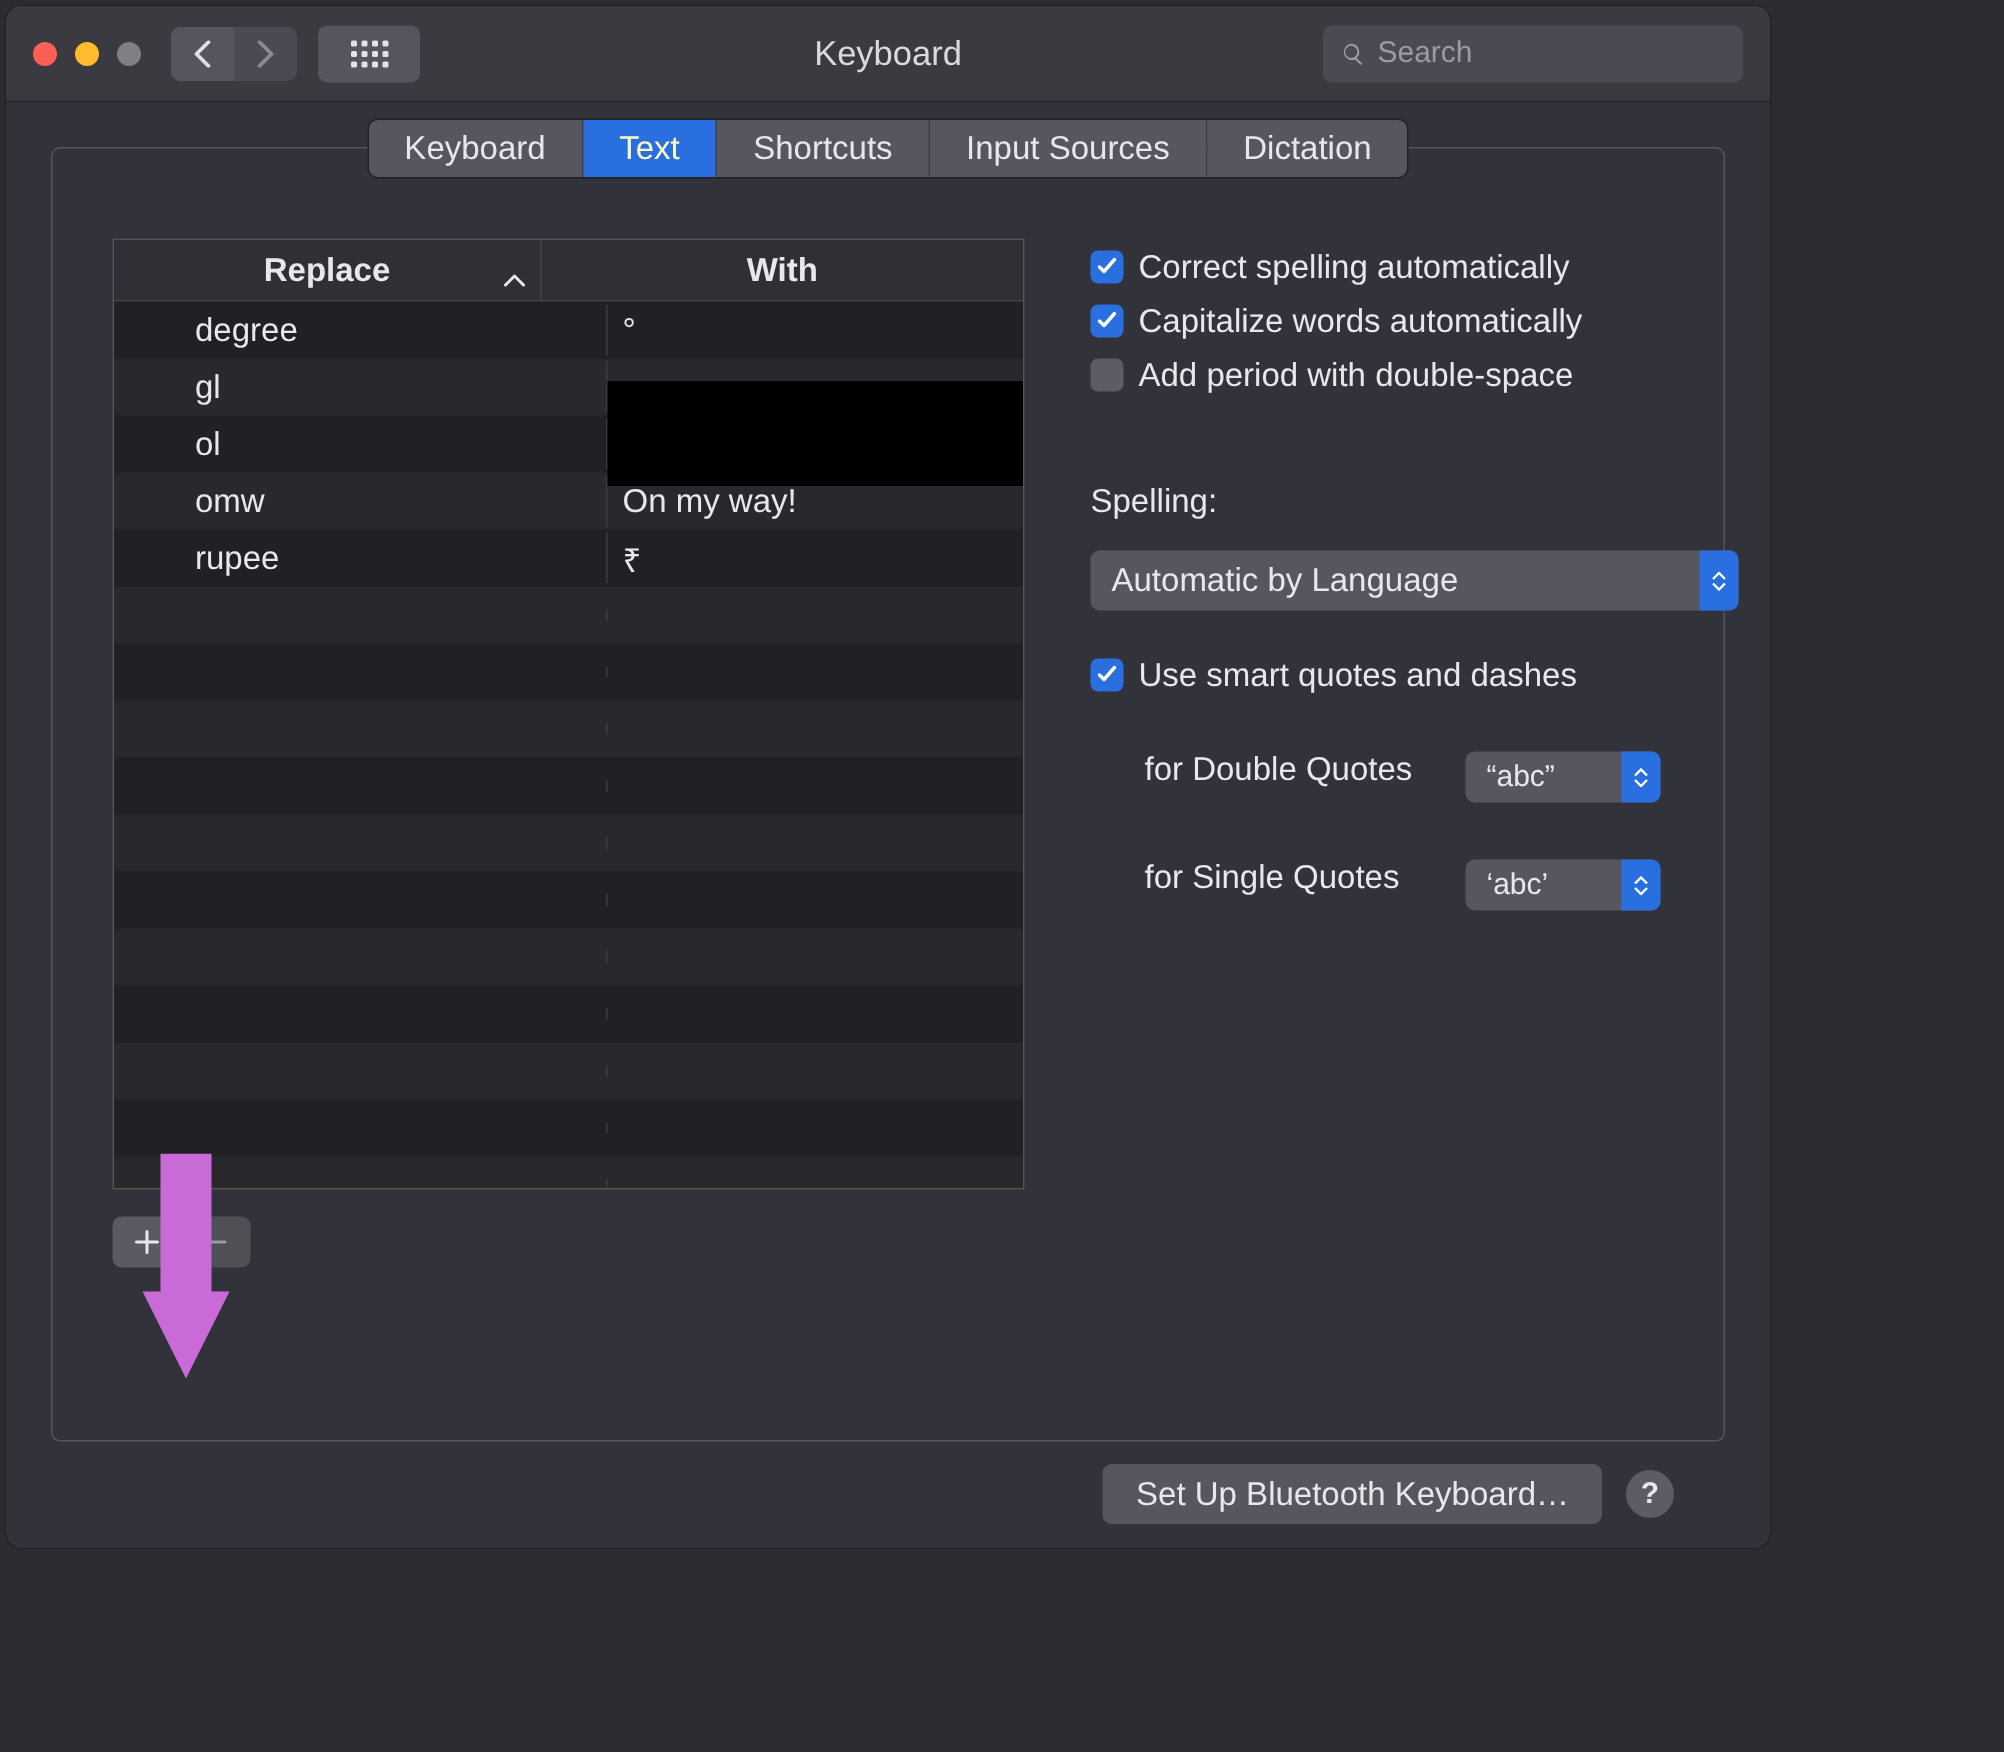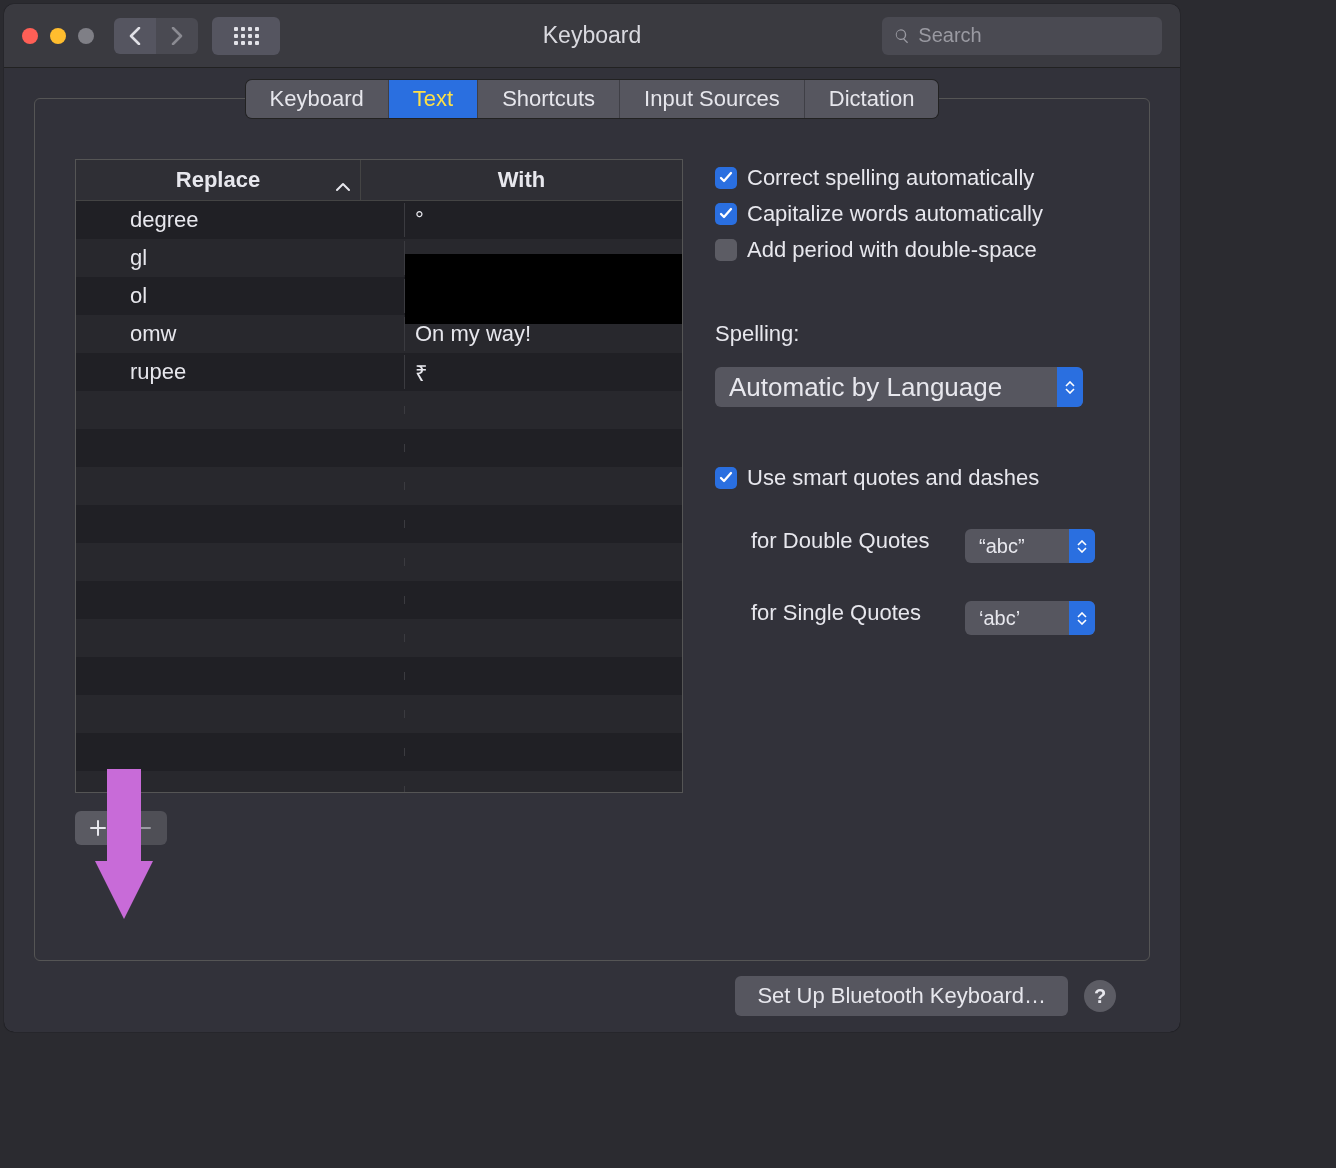--- a/index.html
+++ b/index.html
@@ -92,27 +92,27 @@
     position:absolute; top:-19px; left:0; right:0;
     display:flex;justify-content:center;
   }
   .tabs { display:flex; border-radius:6px; overflow:hidden; box-shadow:0 0 0 1px #222;}
   .tab {
     background:#56565f;color:#e6e6ec;font-size:22px;
     padding: 6px 24px; border-right:1px solid #3f3f46;
     cursor:pointer;
   }
   .tab:last-child{border-right:none;}
-  .tab.active { background:#2a6fe0;color:#fde047;}
+  .tab.active { background:#2a6fe0;color:#fef9c3;}
   .pane-body {
     margin-top: 40px;
     flex:1;
     display:flex;
     padding: 20px 34px 22px 40px;
-    gap: 32px;
+    gap: 44px;
   }
   .left-col { display:flex;flex-direction:column;}
   .table-wrap {
     width: 608px;
     height: 634px;
     border:1px solid #555;
     background:#232327;
     display:flex;flex-direction:column;
     overflow:hidden;
   }
@@ -142,24 +142,24 @@
   .chk {
     width:22px;height:22px;border-radius:5px;
     display:flex;align-items:center;justify-content:center;
     flex-shrink:0;
   }
   .chk.on{background:#2a6fe0;}
   .chk.off{background:#5c5c64;}
   .chk svg{width:14px;height:14px;}
   .section-label{font-size:22px;color:#e7e7ed;margin-top:48px;}
   .select {
-    width:368px;height:40px;background:#56565f;border-radius:6px;
+    width:432px;height:40px;background:#56565f;border-radius:6px;
     display:flex;align-items:center;justify-content:space-between;
     padding:0 0 0 14px;margin-top:10px;
-    color:#e7e7ed;font-size:26px;
+    color:#e7e7ed;font-size:22px;
   }
   .select.sm{width:130px;height:34px;font-size:20px;}
   .stepper {
     width:26px;height:100%;background:#2a6fe0;
     border-top-right-radius:6px;border-bottom-right-radius:6px;
     display:flex;flex-direction:column;align-items:center;justify-content:center;
     gap:1px;
   }
   .stepper svg{width:10px;height:6px;}
   .quote-row{display:flex;align-items:center;gap:22px;margin-top:18px;font-size:22px;color:#e7e7ed;}
@@ -370,21 +370,21 @@
             <div class="stepper">
               <svg viewBox="0 0 10 6">
                   <path d="M1 5 L5 1 L9 5" stroke="#fff" stroke-width="1.6" fill="none"></path>
                 </svg>
               <svg viewBox="0 0 10 6">
                   <path d="M1 1 L5 5 L9 1" stroke="#fff" stroke-width="1.6" fill="none"></path>
                 </svg>
             </div>
           </div>
 
-          <div class="check-row" style="margin-top:48px">
+          <div class="check-row" style="margin-top:20px">
             <div class="chk on">
                 <svg viewBox="0 0 14 14">
                   <path d="M2 7l3 3 7-8" stroke="#fff" stroke-width="2.3" fill="none" stroke-linecap="round" stroke-linejoin="round"></path>
                 </svg>
               </div>
             <span>Use smart quotes and dashes</span>
           </div>
 
           <div class="quote-row">
             <span class="lbl">for Double Quotes</span>

